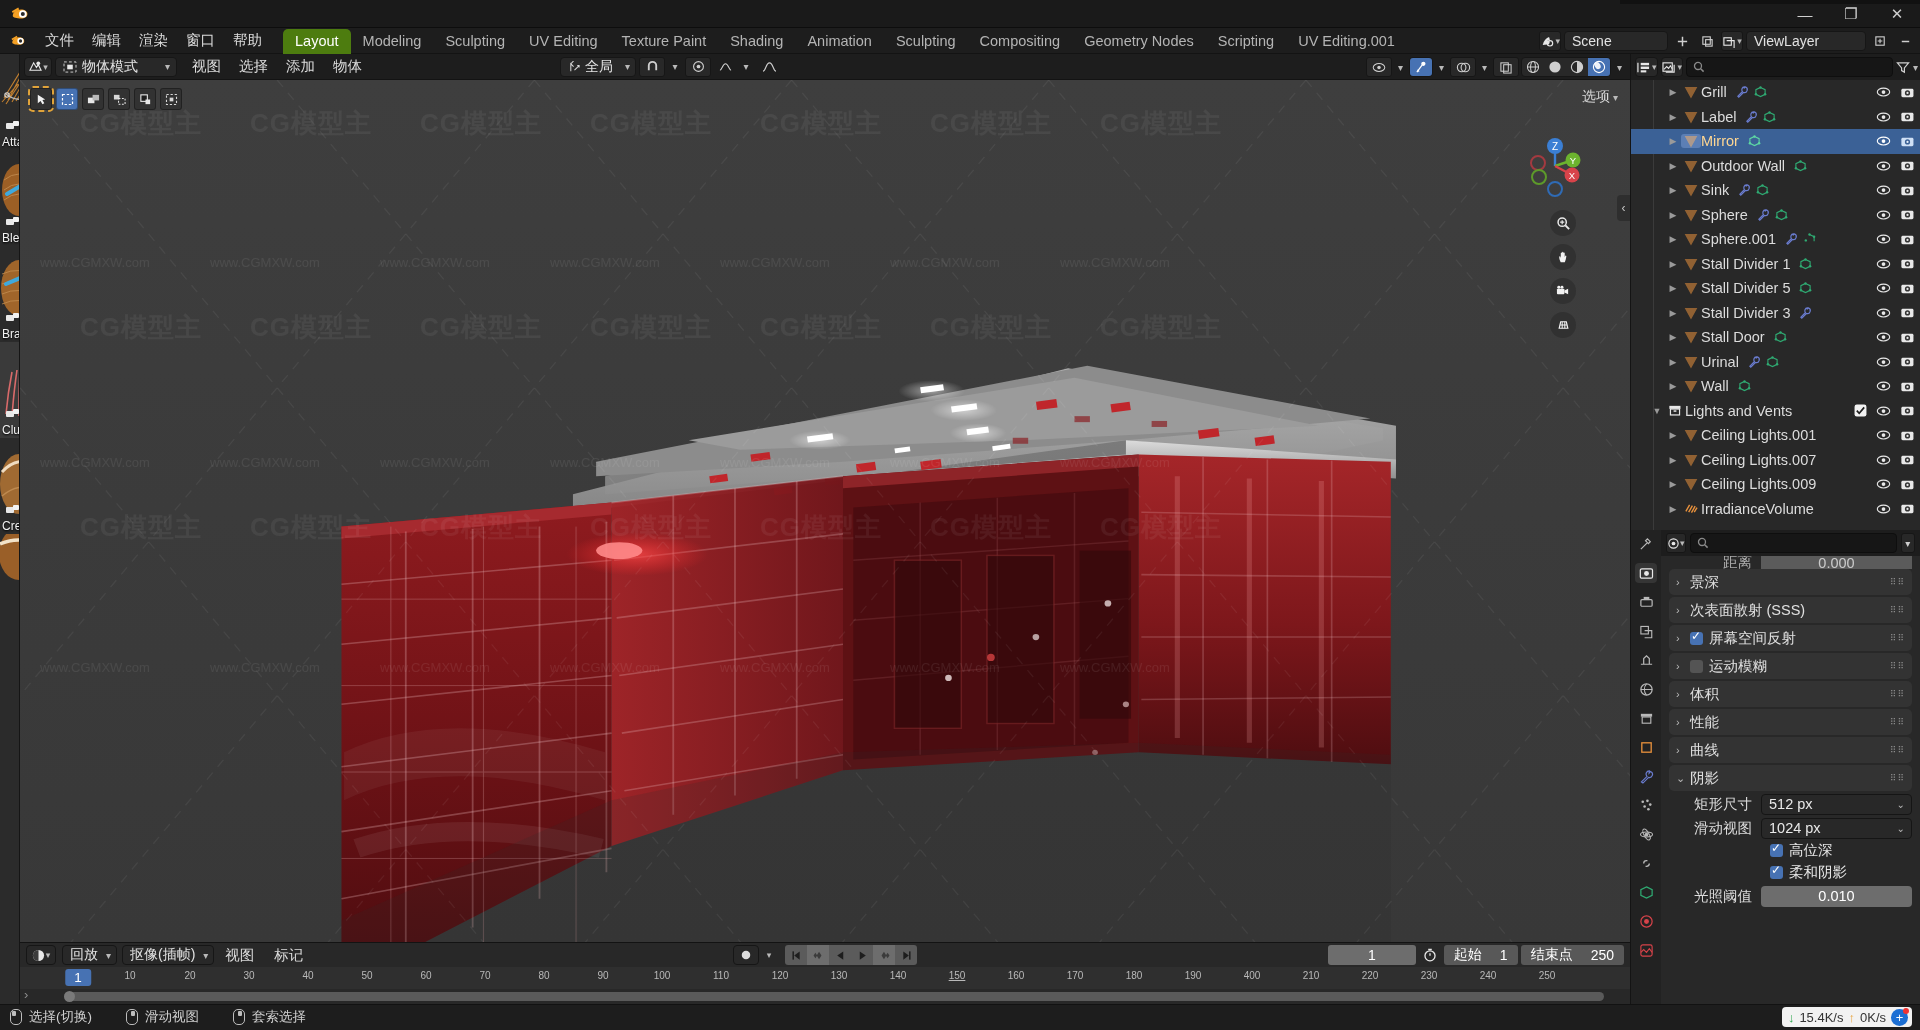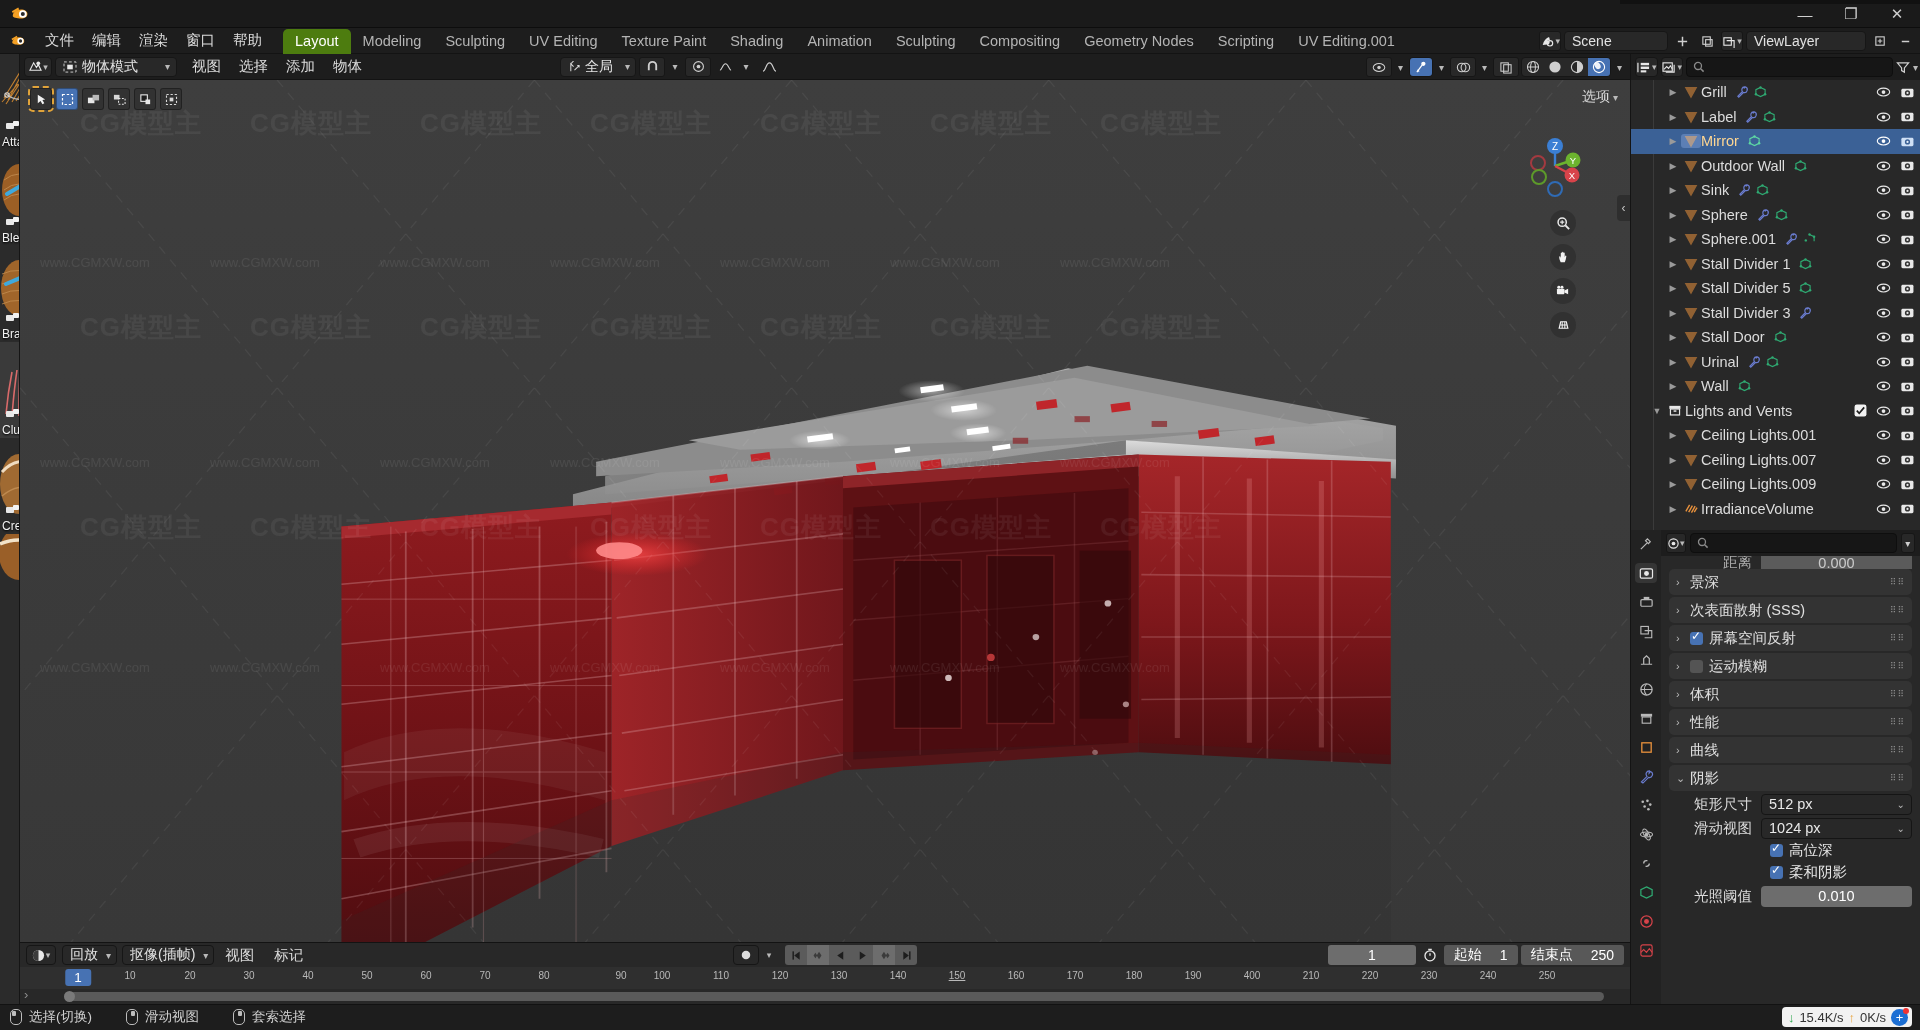--- a/index.html
+++ b/index.html
@@ -926,21 +926,21 @@
       <div id="tl-ruler">
         <div id="tl-playhead">1</div>
         <div class="tick" style="left:110px;">10</div>
         <div class="tick" style="left:170px;">20</div>
         <div class="tick" style="left:229px;">30</div>
         <div class="tick" style="left:288px;">40</div>
         <div class="tick" style="left:347px;">50</div>
         <div class="tick" style="left:406px;">60</div>
         <div class="tick" style="left:465px;">70</div>
         <div class="tick" style="left:524px;">80</div>
-        <div class="tick" style="left:601px;">90</div>
+        <div class="tick" style="left:583px;">90</div>
         <div class="tick" style="left:642px;">100</div>
         <div class="tick" style="left:701px;">110</div>
         <div class="tick" style="left:760px;">120</div>
         <div class="tick" style="left:819px;">130</div>
         <div class="tick" style="left:878px;">140</div>
         <div class="tick" style="left:937px;text-decoration:underline;">150</div>
         <div class="tick" style="left:996px;text-align:center;">160</div>
         <div class="tick" style="left:1055px;">170</div>
         <div class="tick" style="left:1114px;">180</div>
         <div class="tick" style="left:1173px;">190</div>

